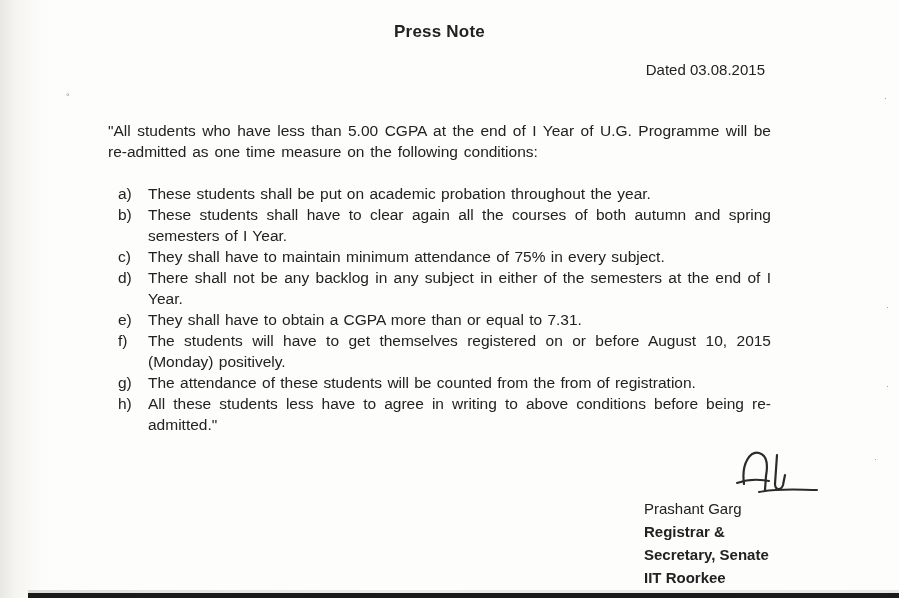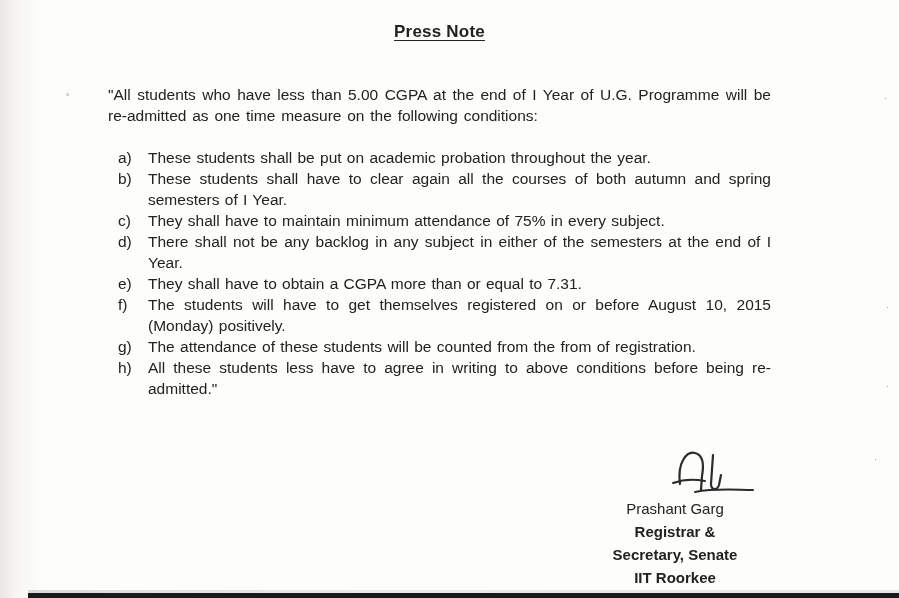--- a/index.html
+++ b/index.html
@@ -21,21 +21,20 @@
     padding: 20px 128px 0 108px;
   }
   .title {
     font-size: 17px;
     font-weight: bold;
     text-align: center;
     line-height: 24px;
     letter-spacing: 0.2px;
   }
   .title span {
-    text-decoration: underline;
     text-underline-offset: 3px;
   }
   .date-line {
     margin-top: 16px;
     text-align: right;
     font-size: 15px;
     line-height: 20px;
     padding-right: 6px;
   }
   .intro {
@@ -59,24 +58,24 @@
     width: 30px;
     flex: 0 0 30px;
   }
   .cond .txt {
     flex: 1;
     text-align: justify;
     word-spacing: 1px;
   }
   .sig-block {
     position: absolute;
-    left: 580px;
+    left: 644px;
     top: 446px;
     width: 190px;
-    text-align: center;
+    text-align: left;
   }
   .sig-scribble {
     display: block;
     margin: 0 14px 2px auto;
   }
   .sig-name {
     font-size: 15px;
     line-height: 22px;
   }
   .sig-role {
@@ -113,20 +112,21 @@
 <body>
 
 <div class="page">
 
   <div class="content">
 
     <h1 class="title">
       <span>Press Note</span>
     </h1>
 
+    <div class="date-line">Dated 03.08.2015</div>
 
     <p class="intro">"All students who have less than 5.00 CGPA at the end of I Year of U.G. Programme will be re-admitted as one time measure on the following conditions:</p>
 
     <ol class="conditions">
       <li class="cond">
         <span class="lab">a)</span>
         <span class="txt">These students shall be put on academic probation throughout the year.</span>
       </li>
       <li class="cond">
         <span class="lab">b)</span>

